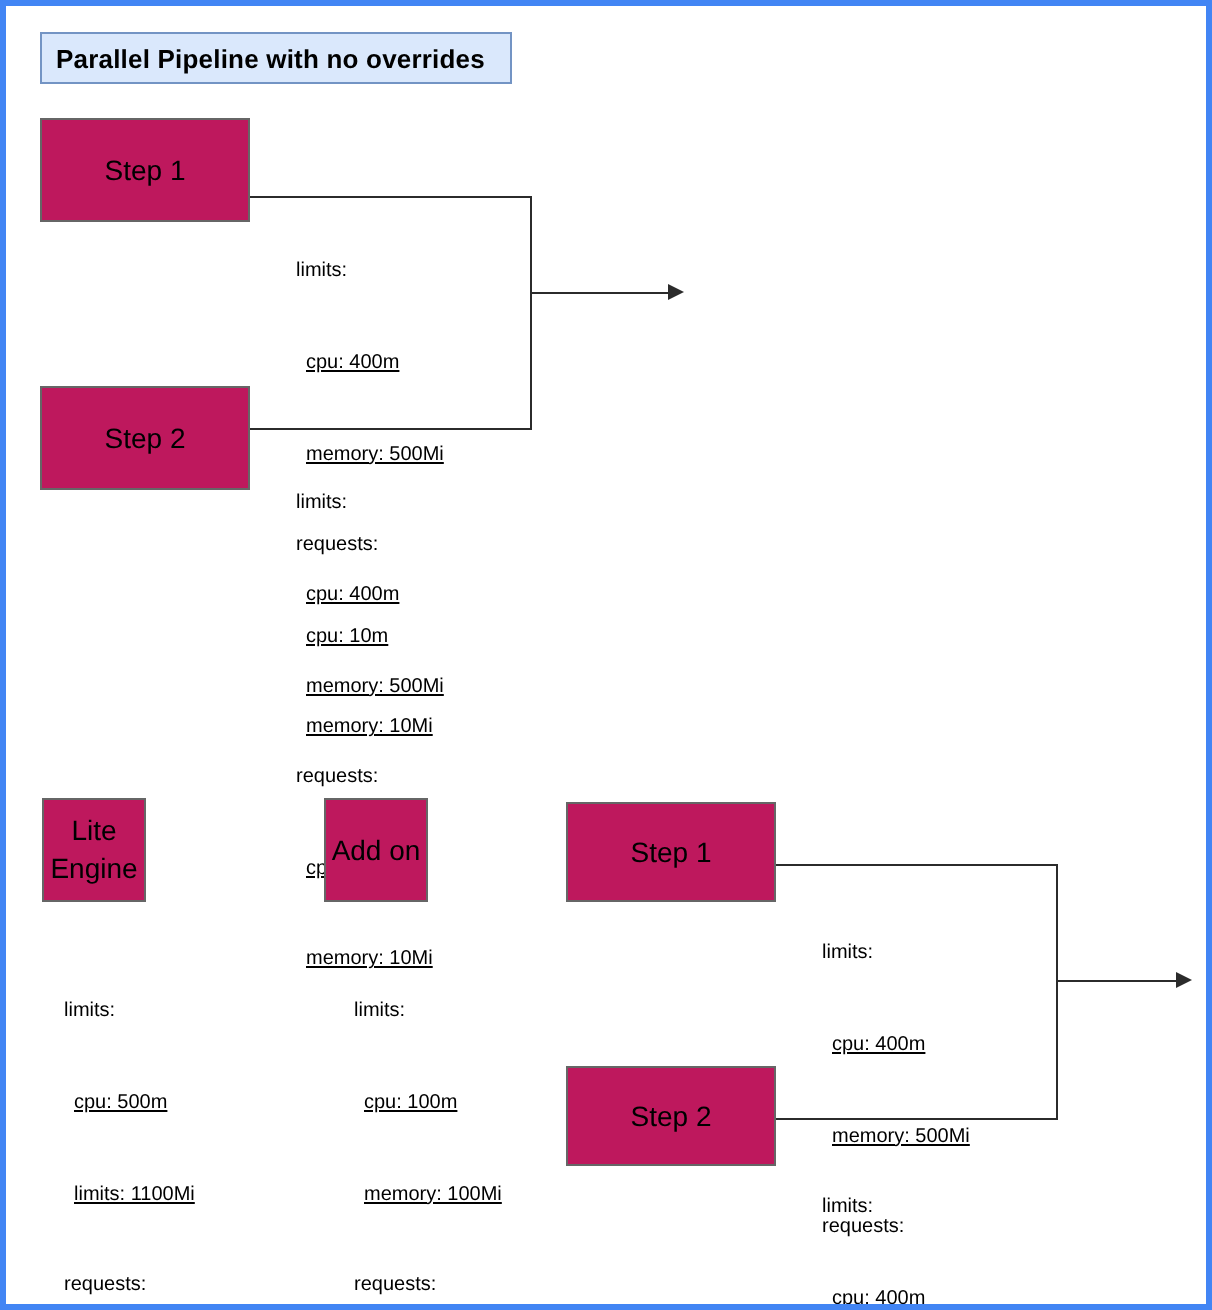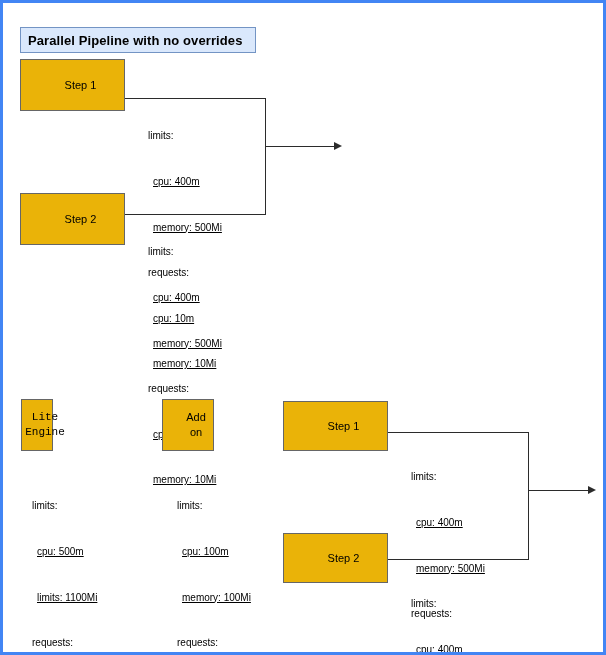--- a/index.html
+++ b/index.html
@@ -26,31 +26,30 @@
     font-weight: bold;
     color: #000000;
     line-height: 1;
     display: flex;
     align-items: center;
     padding-left: 7px;
     letter-spacing: 0.1px;
   }
   .node-box {
     position: absolute;
-    background: #eab308;
+    background: #be185d;
     border: 1.4px solid #666666;
     box-sizing: border-box;
     display: flex;
     align-items: center;
     justify-content: center;
     text-align: center;
-    font-size: 11px;
+    font-size: 14px;
     color: #000000;
     line-height: 1.35;
-    padding-left: 16px;
   }
   .res-block {
     position: absolute;
     font-size: 10px;
     color: #000000;
     line-height: 1.52;
     white-space: pre;
   }
   .res-line { display: block; padding-left: 12px; }
   .res-line.indent { padding-left: 17px; text-decoration: underline; }
@@ -67,21 +66,21 @@
     border-top: 4.5px solid transparent;
     border-bottom: 4.5px solid transparent;
     border-left: 8px solid #2b2b2b;
   }
 </style>
 </head>
 <body>
 
 <div id="canvas">
 
-  <div class="section-title" style="left:17px; top:13px; width:236px; height:26px;margin-top:11px;">
+  <div class="section-title" style="left:17px; top:13px; width:236px; height:26px;">
     <span>Parallel Pipeline with no overrides</span>
   </div>
 
   <div class="node-box" style="left:17px; top:56px; width:105px; height:52px;">
     <span>Step 1</span>
   </div>
 
   <div class="node-box" style="left:17px; top:190px; width:105px; height:52px;">
     <span>Step 2</span>
   </div>
@@ -105,21 +104,21 @@
   <div class="res-block" style="left:133px; top:211px;">
     <span class="res-line">limits:</span>
     <span class="res-line indent">cpu: 400m</span>
     <span class="res-line indent">memory: 500Mi</span>
     <span class="res-line">requests:</span>
     <span class="res-line indent">cpu: 10m</span>
     <span class="res-line indent">memory: 10Mi</span>
   </div>
 
 
-  <div class="node-box" style="left:18px; top:396px; width:32px; height:52px; white-space:pre;font-family:Liberation Mono, monospace;">
+  <div class="node-box" style="left:18px; top:396px; width:52px; height:52px; white-space:pre;">
     <span>Lite
 Engine</span>
   </div>
 
   <div class="node-box" style="left:159px; top:396px; width:52px; height:52px;align-items:center;">
     <span>Add on</span>
   </div>
 
   <div class="res-block" style="left:17px; top:465px;">
     <span class="res-line">limits:</span>

